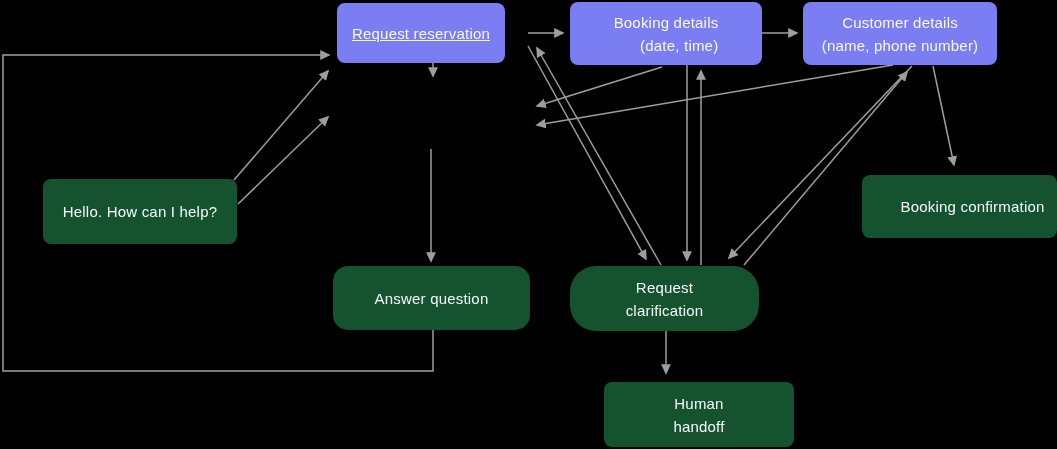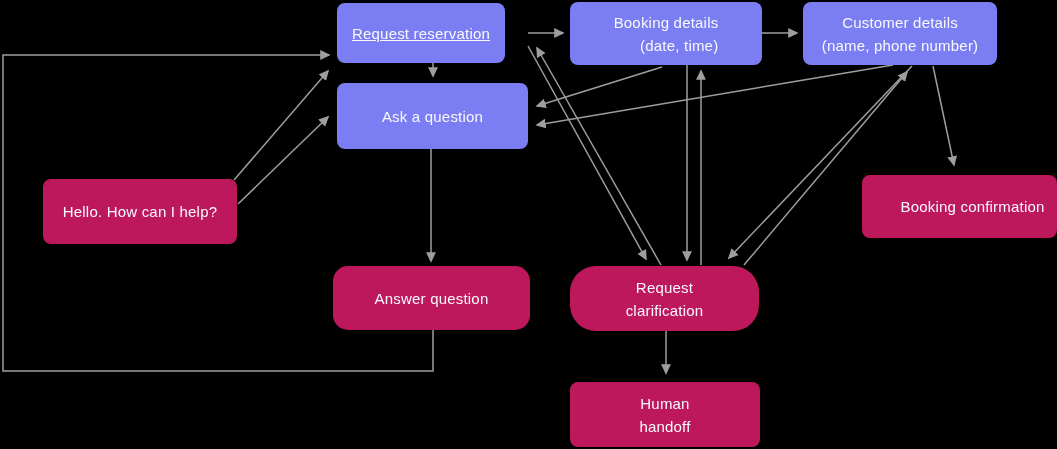--- a/index.html
+++ b/index.html
@@ -10,21 +10,21 @@
   .edges-layer { position:absolute; left:0; top:0; width:1057px; height:449px; }
   .edge { stroke:#9e9e9e; stroke-width:1.5; fill:none; }
   .node {
     position:absolute; box-sizing:border-box; border-radius:8px;
     display:flex; align-items:center; justify-content:center;
     color:#f7f9fc; font-size:15px; line-height:23px; letter-spacing:.2px;
     text-align:center;
   }
   .node span { white-space:pre-line; }
   .node.intent { background:#7b7df2; }
-  .node.action { background:#be185d; }
+  .node.action { background:#14532d; }
 </style>
 </head>
 <body>
 
 <div class="canvas">
 
   <svg class="edges-layer" width="1057" height="449" viewBox="0 0 1057 449" xmlns="http://www.w3.org/2000/svg">
     <defs>
       <marker id="arrow" viewBox="0 0 10 10" refX="8" refY="5" markerWidth="11" markerHeight="11" markerUnits="userSpaceOnUse" orient="auto">
         <path d="M0,0.5 L9.5,5 L0,9.5 Z" fill="#9e9e9e"></path>
@@ -51,23 +51,20 @@
   </svg>
 
   <div class="node action" style="left:43px; top:179px; width:194px; height:65px;">
     <span>Hello. How can I help?</span>
   </div>
 
   <div class="node intent" style="left:337px; top:3px; width:168px; height:60px;text-decoration:underline;">
     <span>Request reservation</span>
   </div>
 
-  <div class="node intent" style="left:337px; top:83px; width:191px; height:66px;">
-    <span>Ask a question</span>
-  </div>
 
   <div class="node intent" style="left:570px; top:2px; width:192px; height:63px;text-align:right;">
     <span>Booking details
 (date, time)</span>
   </div>
 
   <div class="node intent" style="left:803px; top:2px; width:194px; height:63px;">
     <span>Customer details
 (name, phone number)</span>
   </div>
@@ -78,18 +75,18 @@
 
   <div class="node action" style="left:333px; top:266px; width:197px; height:64px;border-radius:15px;">
     <span>Answer question</span>
   </div>
 
   <div class="node action" style="left:570px; top:266px; width:189px; height:65px;border-radius:26px;">
     <span>Request
 clarification</span>
   </div>
 
-  <div class="node action" style="left:570px; top:382px; width:190px; height:65px;">
+  <div class="node action" style="left:604px; top:382px; width:190px; height:65px;">
     <span>Human
 handoff</span>
   </div>
 
 </div>
 
 </body></html>

